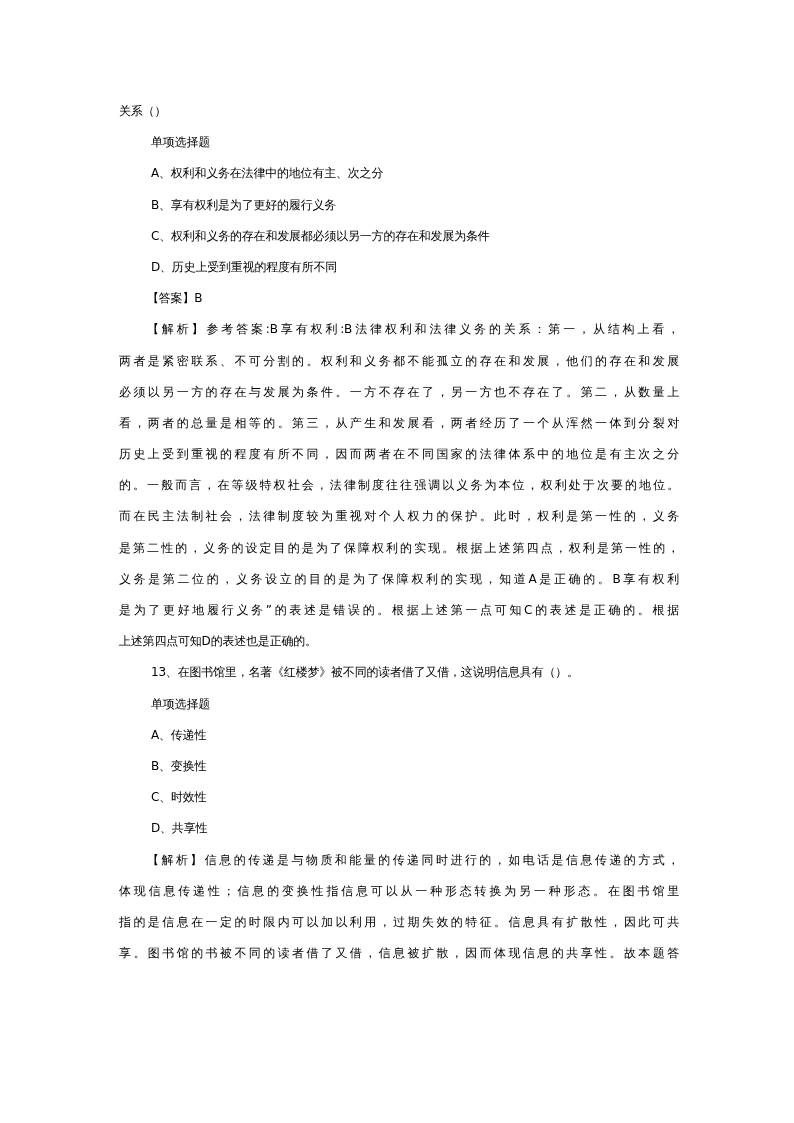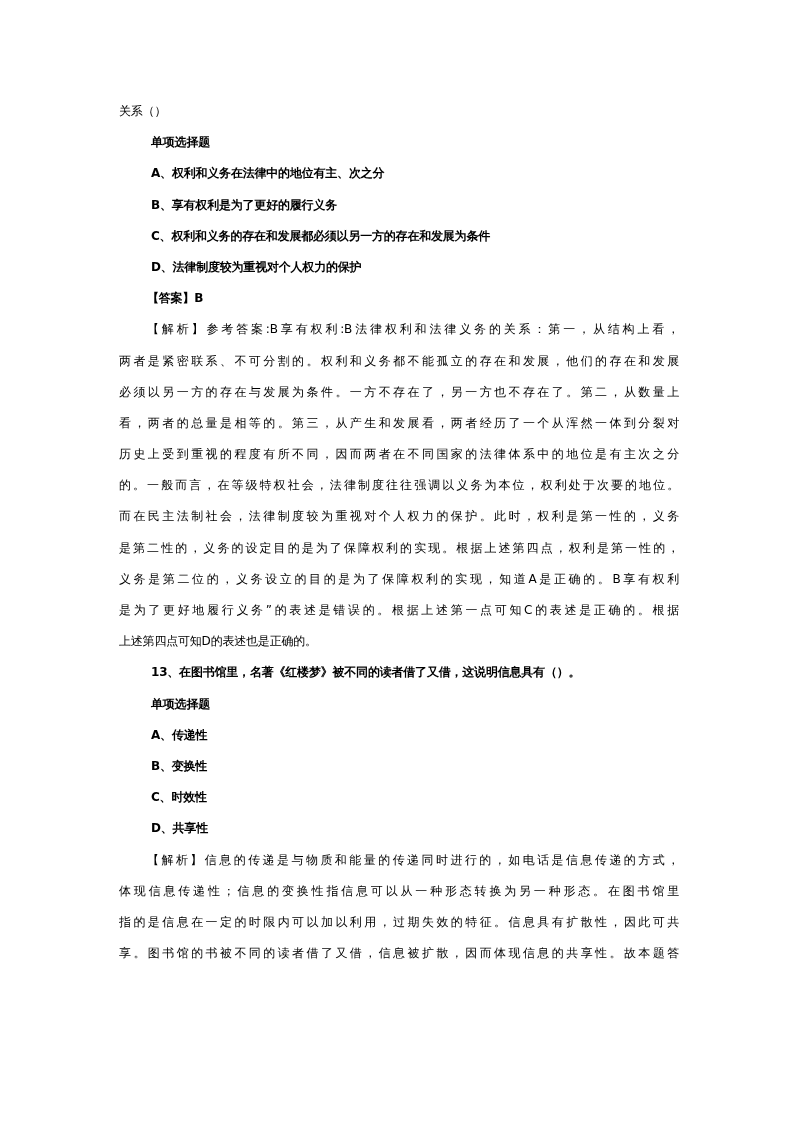--- a/index.html
+++ b/index.html
@@ -1,34 +1,34 @@
 <!DOCTYPE html>
 <html><head>
 <meta charset="utf-8">
 <style>
   html, body { margin: 0; padding: 0; background: #ffffff; }
   body { width: 794px; height: 1123px; position: relative; overflow: hidden;
          font-family: "DejaVu Sans", "Liberation Sans", sans-serif; color: #000; }
   .page { position: absolute; left: 119px; top: 96px; width: 560px; }
   .line { height: 31.2px; line-height: 31.2px; font-size: 12px; white-space: nowrap; letter-spacing: -0.2px; }
-  .indent { padding-left: 32px; font-weight: bold; }
+  .indent { padding-left: 32px; }
   .para-first { padding-left: 28px; }
   .just { text-align: justify; text-align-last: justify; }
 </style>
 </head>
 <body>
 
 <div class="page">
 
   <div class="line">关系（）</div>
   <div class="line indent">单项选择题</div>
   <div class="line indent">A、权利和义务在法律中的地位有主、次之分</div>
   <div class="line indent">B、享有权利是为了更好的履行义务</div>
   <div class="line indent">C、权利和义务的存在和发展都必须以另一方的存在和发展为条件</div>
-  <div class="line indent">D、法律制度较为重视对个人权力的保护</div>
+  <div class="line indent">D、历史上受到重视的程度有所不同</div>
   <div class="line indent" style="padding-left:28px">【答案】B</div>
   <div class="line para-first just">【解析】参考答案:B享有权利:B法律权利和法律义务的关系：第一，从结构上看，</div>
   <div class="line just">两者是紧密联系、不可分割的。权利和义务都不能孤立的存在和发展，他们的存在和发展</div>
   <div class="line just">必须以另一方的存在与发展为条件。一方不存在了，另一方也不存在了。第二，从数量上</div>
   <div class="line just">看，两者的总量是相等的。第三，从产生和发展看，两者经历了一个从浑然一体到分裂对</div>
   <div class="line just">历史上受到重视的程度有所不同，因而两者在不同国家的法律体系中的地位是有主次之分</div>
   <div class="line just">的。一般而言，在等级特权社会，法律制度往往强调以义务为本位，权利处于次要的地位。</div>
   <div class="line just">而在民主法制社会，法律制度较为重视对个人权力的保护。此时，权利是第一性的，义务</div>
   <div class="line just">是第二性的，义务的设定目的是为了保障权利的实现。根据上述第四点，权利是第一性的，</div>
   <div class="line just">义务是第二位的，义务设立的目的是为了保障权利的实现，知道A是正确的。B享有权利</div>

